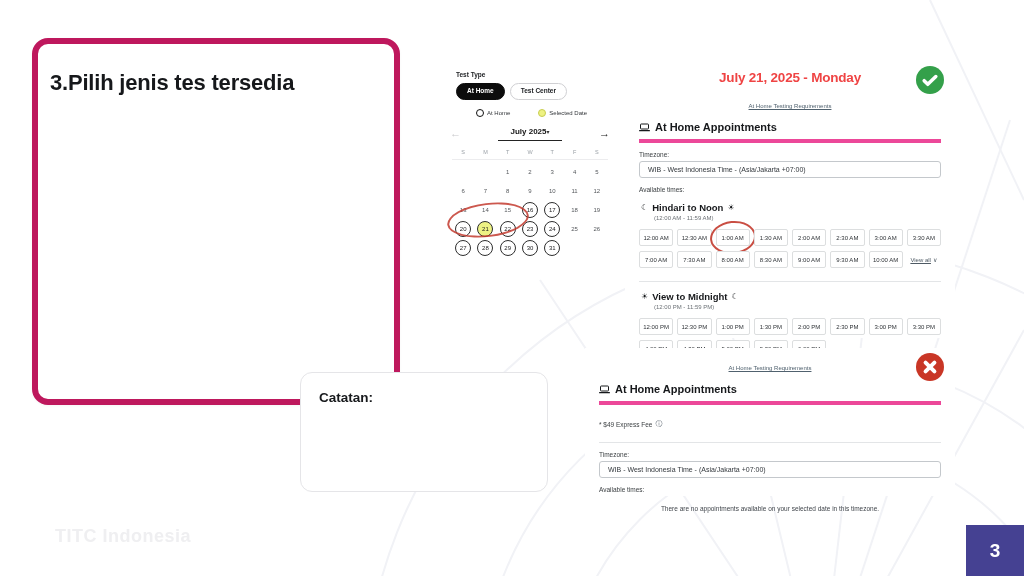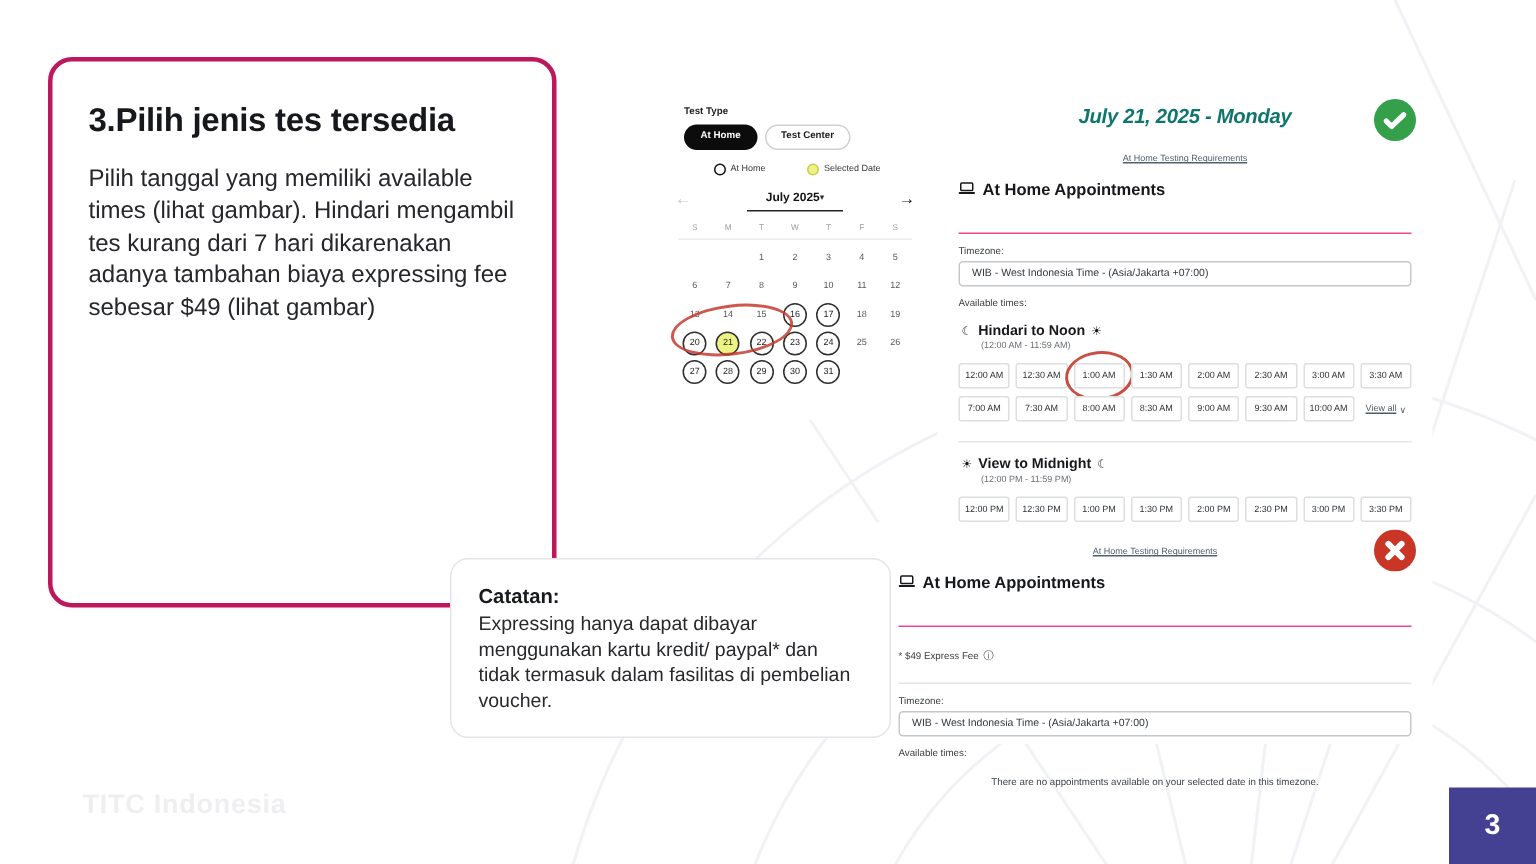--- a/index.html
+++ b/index.html
@@ -6,31 +6,31 @@
   body{
     width:1024px;height:576px;position:relative;overflow:hidden;
     background:#ffffff;font-family:"Liberation Sans",sans-serif;
     -webkit-font-smoothing:antialiased;
   }
   
   .globe-bg{position:absolute;inset:0;z-index:0;pointer-events:none;}
 
   
   .left-card{
-    position:absolute;left:32px;top:38px;width:339px;height:367px;z-index:2;
-    background:#fff;border:3px solid #be185d;border-radius:16px;
+    position:absolute;left:32px;top:38px;width:368px;height:367px;z-index:2;
+    background:#fff;border:6px solid #be185d;border-radius:16px;
     box-shadow:0 1px 3px rgba(0,0,0,.04);
-    padding:24px 24px;box-sizing:border-box;
+    padding:24px 12px;box-sizing:border-box;
   }
   .left-card h1{font-size:22px;font-weight:bold;color:#16181b;margin:2px 0 16px;letter-spacing:-.2px;}
   .left-card p{font-size:16px;line-height:1.34;color:#25272b;margin:0 0 22px;}
 
   
   .note-card{
-    position:absolute;left:300px;top:372px;width:294px;height:120px;z-index:3;
+    position:absolute;left:300px;top:372px;width:248px;height:120px;z-index:3;
     background:#fff;border:1px solid #e5e5e8;border-radius:12px;
     padding:17px 18px;box-sizing:border-box;
   }
   .note-card .nt{font-size:13.5px;font-weight:bold;color:#17191c;margin-bottom:2px;}
   .note-card .nb{font-size:13px;line-height:1.32;color:#26282b;}
 
   
   .calendar-shot{position:absolute;left:440px;top:57px;width:180px;height:208px;z-index:1;background:#fff;}
   .tt-label{font-size:6.5px;font-weight:bold;color:#1c1e21;margin:14px 0 5px 16px;}
   .pill-row{display:flex;gap:5px;margin-left:16px;}
@@ -56,24 +56,24 @@
     display:flex;align-items:center;justify-content:center;border:1px solid transparent;box-sizing:border-box;}
   .cal-num.circled{border-color:#2e2e2e;color:#1d1d1f;}
   .cal-num.selected{background:#edf284;border-color:#2e2e2e;}
   .cal-red-ellipse{position:absolute;left:7px;top:146px;width:78px;height:30px;
     border:2.5px solid rgba(195,59,47,.85);border-radius:50%;transform:rotate(-7deg);pointer-events:none;}
 
   
   .panel{position:absolute;background:#fff;z-index:1;box-sizing:border-box;padding:0 14px;}
   .panel-top{left:625px;top:58px;width:330px;height:280px;}
   .panel-bottom{left:585px;top:348px;width:370px;height:148px;}
-  .pt-title{text-align:center;font-size:13.5px;font-weight:bold;color:#0f766e;margin-top:12px;letter-spacing:-.2px;font-style:italic;}
+  .pt-title{text-align:center;font-size:13.5px;font-weight:bold;color:#ef4444;margin-top:12px;letter-spacing:-.2px;}
   .center-link{text-align:center;margin-top:9px;}
   .link{font-size:6px;color:#50616e;text-decoration:underline;}
-  .sec-header{display:flex;align-items:flex-start;gap:5px;margin-top:9px;border-bottom:1px solid #ec4899;padding-bottom:22px;}
+  .sec-header{display:flex;align-items:center;gap:5px;margin-top:9px;border-bottom:4px solid #ec4899;padding-bottom:6px;}
   .sec-header .txt{font-size:11px;font-weight:bold;color:#16181b;}
   .laptop{width:11px;height:9px;flex:0 0 auto;}
   .small-label{font-size:6.5px;color:#3c4043;margin-top:8px;}
   .tz-input{margin-top:3px;height:15px;border:1px solid #c4c8cc;border-radius:3px;background:#fff;
     display:flex;align-items:center;padding:0 8px;font-size:7px;color:#33383d;}
   .period{display:flex;align-items:center;gap:4px;margin-top:9px;padding-left:2px;}
   .period .nm{font-size:9.5px;font-weight:bold;color:#16181b;}
   .period .ic{font-size:8px;color:#16181b;}
   .period-sub{font-size:6px;color:#6b7075;margin:2px 0 0 15px;}
   .time-grid{display:grid;grid-template-columns:repeat(8,1fr);gap:5px 4px;margin-top:8px;}
@@ -110,26 +110,24 @@
     <path d="M820 700 L700 200"></path>
     <path d="M820 700 L880 180"></path>
     <path d="M820 700 L1024 330"></path>
     <path d="M820 700 L1010 120"></path>
     <path d="M930 0 L1024 200"></path>
   </g>
 </svg>
 
 <div class="left-card">
   <h1>3.Pilih jenis tes tersedia</h1>
-  <p>Pilih tanggal yang memiliki available times (lihat gambar). Hindari mengambil tes kurang dari 7 hari dikarenakan adanya tambahan biaya expressing fee sebesar $49 (lihat gambar)</p>
 </div>
 
 <div class="note-card">
   <div class="nt">Catatan:</div>
-  <div class="nb">Expressing hanya dapat dibayar menggunakan kartu kredit/ paypal* dan tidak termasuk dalam fasilitas di pembelian voucher.</div>
 </div>
 
 <div class="calendar-shot">
   <div class="tt-label">Test Type</div>
   <div class="pill-row">
     <div class="pill pill-dark">At Home</div>
     <div class="pill pill-light">Test Center</div>
   </div>
   <div class="legend-row">
     <span class="legend-item">

